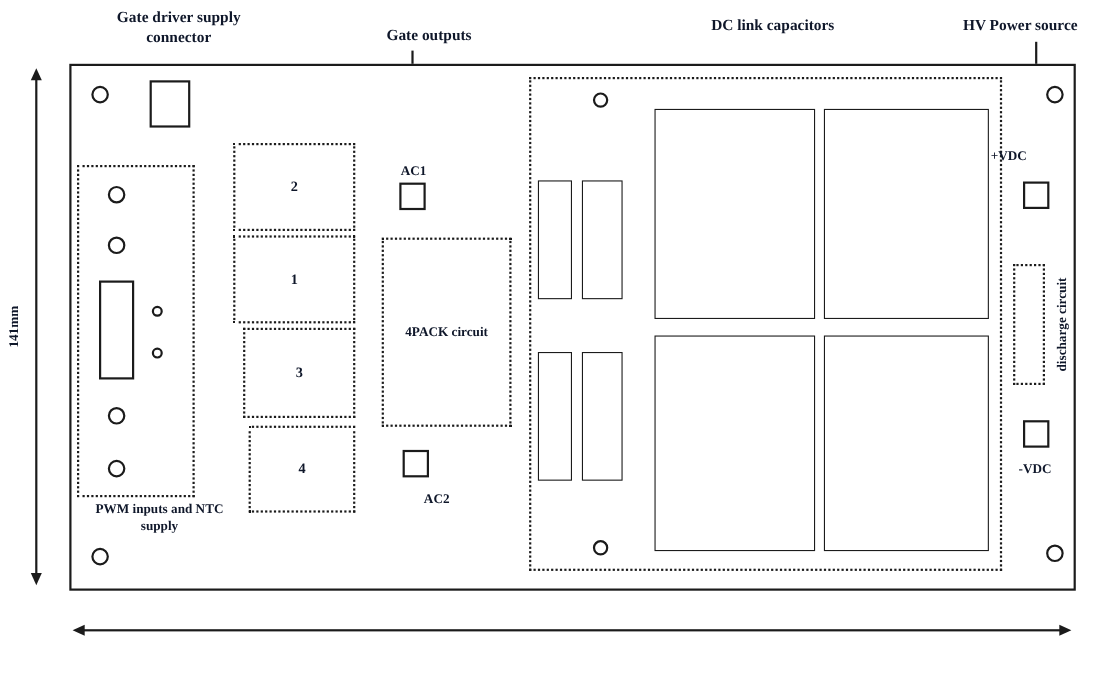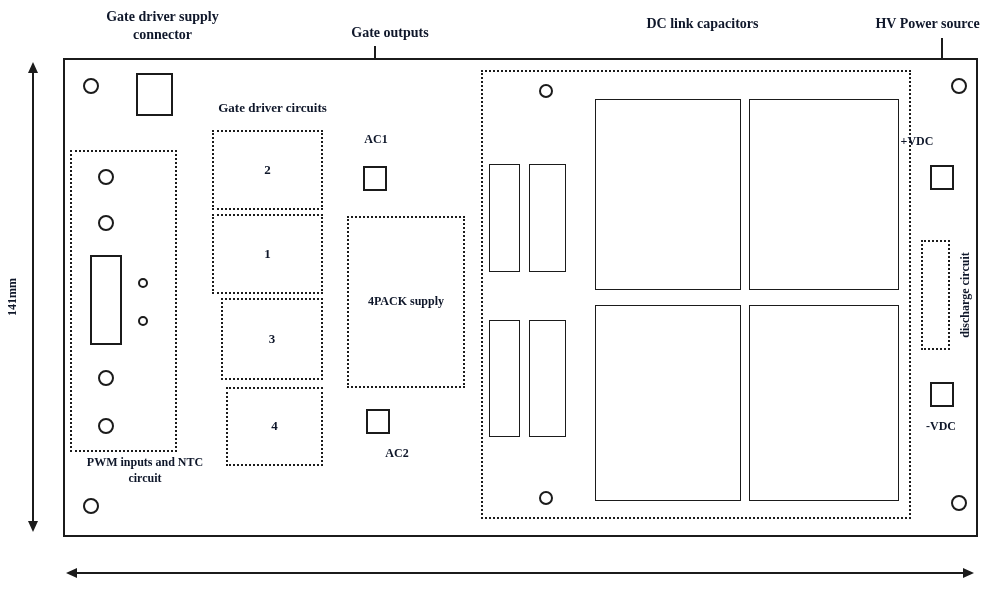--- a/index.html
+++ b/index.html
@@ -73,33 +73,32 @@
   <div class="abs solid" style="left:136px; top:73px; width:37px; height:43px;"></div>
 
   <div class="abs dotted" style="left:70px; top:150px; width:107px; height:302px;"></div>
   <div class="abs hole" style="left:98px; top:169px; width:16px; height:16px;"></div>
   <div class="abs hole" style="left:98px; top:215px; width:16px; height:16px;"></div>
   <div class="abs solid" style="left:90px; top:255px; width:32px; height:90px;"></div>
   <div class="abs hole" style="left:138px; top:278px; width:10px; height:10px;"></div>
   <div class="abs hole" style="left:138px; top:316px; width:10px; height:10px;"></div>
   <div class="abs hole" style="left:98px; top:370px; width:16px; height:16px;"></div>
   <div class="abs hole" style="left:98px; top:418px; width:16px; height:16px;"></div>
-  <div class="abs lbl f12" style="left:80px; top:455px; width:130px;">PWM inputs and NTC circuit</div>
+  <div class="abs lbl f12" style="left:80px; top:455px; width:130px;">PWM inputs and NTC supply</div>
 
-  <div class="abs lbl f13" style="left:195px; top:100px; width:155px;">Gate driver circuits</div>
 
   <div class="abs dotted center lbl f13" style="left:212px; top:130px; width:111px; height:80px;">2</div>
   <div class="abs dotted center lbl f13" style="left:212px; top:214px; width:111px; height:80px;">1</div>
   <div class="abs dotted center lbl f13" style="left:221px; top:298px; width:102px; height:82px;">3</div>
   <div class="abs dotted center lbl f13" style="left:226px; top:387px; width:97px; height:79px;">4</div>
 
-  <div class="abs lbl f12" style="left:353px; top:132px; width:46px;">AC1</div>
+  <div class="abs lbl f12" style="left:353px; top:148px; width:46px;">AC1</div>
   <div class="abs solid" style="left:363px; top:166px; width:24px; height:25px;"></div>
 
-  <div class="abs dotted center lbl f12" style="left:347px; top:216px; width:118px; height:172px;">4PACK supply</div>
+  <div class="abs dotted center lbl f12" style="left:347px; top:216px; width:118px; height:172px;">4PACK circuit</div>
 
   <div class="abs solid" style="left:366px; top:409px; width:24px; height:25px;"></div>
   <div class="abs lbl f12" style="left:374px; top:446px; width:46px;">AC2</div>
 
   <div class="abs dotted" style="left:481px; top:70px; width:430px; height:449px;"></div>
   <div class="abs hole" style="left:539px; top:84px; width:14px; height:14px;"></div>
   <div class="abs hole" style="left:539px; top:491px; width:14px; height:14px;"></div>
 
   <div class="abs thin" style="left:489px; top:164px; width:31px; height:108px;"></div>
   <div class="abs thin" style="left:529px; top:164px; width:37px; height:108px;"></div>

